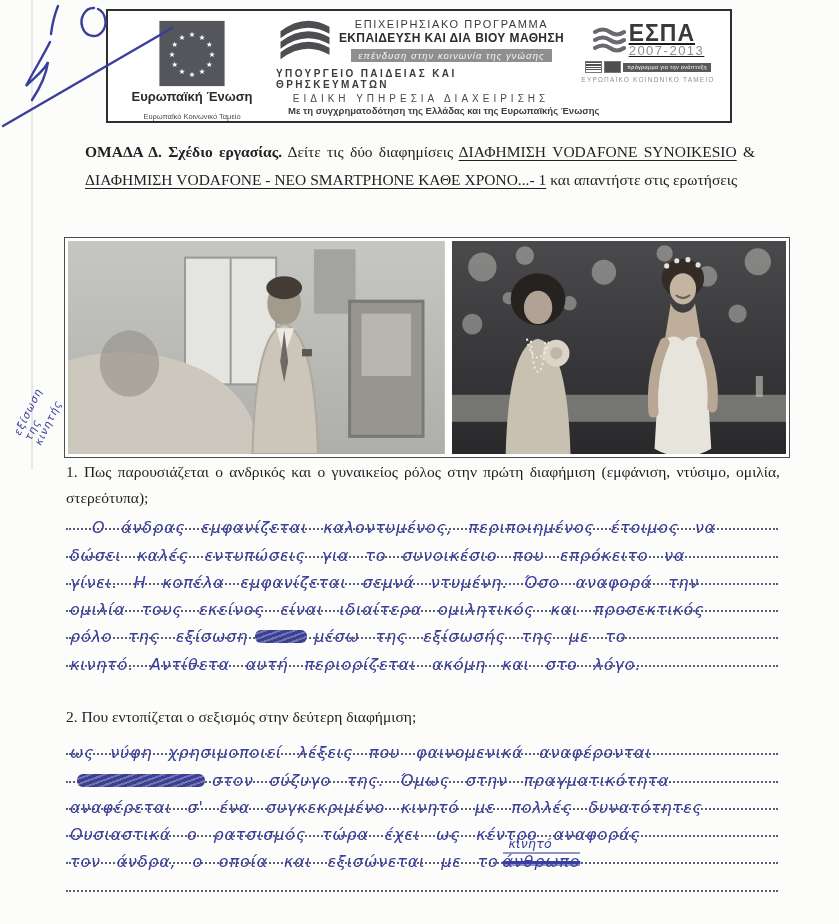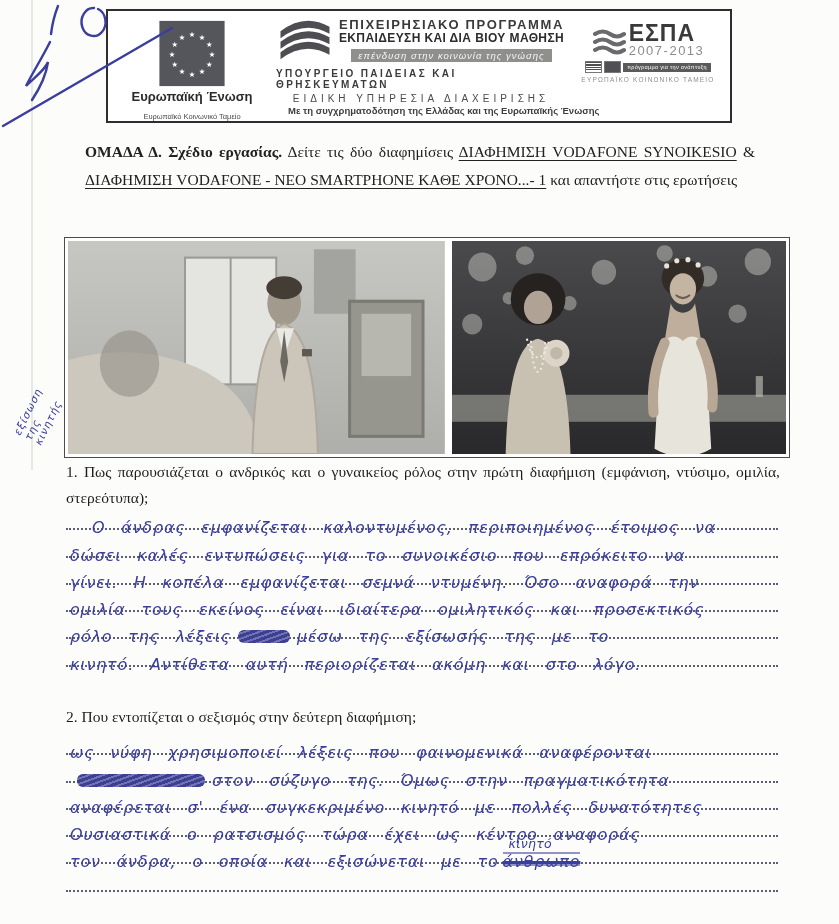--- a/index.html
+++ b/index.html
@@ -12,29 +12,29 @@
   
   .header-box{position:absolute;left:106px;top:9px;width:626px;height:114px;
               border:2px solid #2e2e2e;background:#fff;display:flex;
               font-family:"Liberation Sans",sans-serif;box-sizing:border-box;}
   .eu-col{width:168px;display:flex;flex-direction:column;align-items:center;padding-top:9px;}
   .eu-title{font-size:13px;font-weight:bold;color:#2b2b2b;margin-top:3px;line-height:13px;}
   .eu-sub{font-size:7.5px;color:#4a4a4a;margin-top:9px;}
   .mid-col{flex:1;padding-top:7px;display:flex;flex-direction:column;align-items:center;position:relative;}
   .prog-row{display:flex;gap:7px;align-items:flex-start;}
   .prog-lines{text-align:center;}
-  .prog-l1{font-size:13px;letter-spacing:1.6px;color:#3a3a3a;font-weight:700;line-height:13px;}
+  .prog-l1{font-size:11px;letter-spacing:1.6px;color:#3a3a3a;font-weight:400;line-height:13px;}
   .prog-l2{font-size:12px;font-weight:800;letter-spacing:.4px;color:#2c2c2c;line-height:14px;}
   .prog-band{display:inline-block;background:#8f8f8d;color:#f6f6f4;font-style:italic;
              font-size:9.5px;padding:1px 7px;margin-top:2px;letter-spacing:1px;}
   .ministry1{font-size:10px;font-weight:700;letter-spacing:2.4px;margin-top:5px;color:#3b3b3b;}
   .ministry2{font-size:10px;letter-spacing:4px;color:#4a4a4a;margin-top:3px;}
   .cofinance{position:absolute;left:12px;bottom:5px;font-size:9.5px;font-weight:700;color:#3e3e3e;white-space:nowrap;}
   .espa-col{width:164px;display:flex;flex-direction:column;align-items:center;padding-top:11px;}
-  .espa-row{display:flex;align-items:flex-end;gap:3px;}
+  .espa-row{display:flex;align-items:center;gap:3px;text-decoration:underline;}
   .espa-text{display:flex;flex-direction:column;align-items:flex-start;}
   .espa-name{font-size:23px;font-weight:800;letter-spacing:1px;color:#3a3a3a;line-height:22px;}
   .espa-years{font-size:13px;color:#8d8d8d;letter-spacing:1.5px;line-height:13px;}
   .espa-band{display:flex;gap:2px;margin-top:4px;align-items:center;}
   .flag-mini{width:15px;height:10px;background:repeating-linear-gradient(#4f4f54 0 1.2px,#ffffff 1.2px 2.4px);border:.5px solid #777;}
   .flag-mini.eu{background:#4f4f54;}
   .espa-band-label{background:#5a5a5a;color:#fff;font-size:5.5px;padding:1.5px 4px;letter-spacing:.3px;}
   .espa-sub{font-size:6.5px;letter-spacing:1.2px;color:#8f8f8f;margin-top:3px;}
 
   
@@ -270,21 +270,21 @@
       <div class="hw-inner"><span class="hw">δώσει καλές εντυπώσεις για το συνοικέσιο που επρόκειτο να</span></div>
     </div>
     <div class="hw-line">
       <div class="hw-inner"><span class="hw">γίνει. Η κοπέλα εμφανίζεται σεμνά ντυμένη. Όσο αναφορά την</span></div>
     </div>
     <div class="hw-line">
       <div class="hw-inner"><span class="hw">ομιλία τους εκείνος είναι ιδιαίτερα ομιλητικός και προσεκτικός</span></div>
     </div>
     <div class="hw-line">
       <div class="hw-inner">
-        <span class="hw">ρόλο της λέξεις</span><span class="scribble w1"></span><span class="hw">μέσω της εξίσωσής της με το</span>
+        <span class="hw">ρόλο της εξίσωση</span><span class="scribble w1"></span><span class="hw">μέσω της εξίσωσής της με το</span>
       </div>
     </div>
     <div class="hw-line">
       <div class="hw-inner"><span class="hw">κινητό. Αντίθετα αυτή περιορίζεται ακόμη και στο λόγο.</span></div>
     </div>
   </div>
 
   <div class="question" id="q2">2. Που εντοπίζεται ο σεξισμός στην δεύτερη διαφήμιση;</div>
 
   <div class="answer" id="a2">

